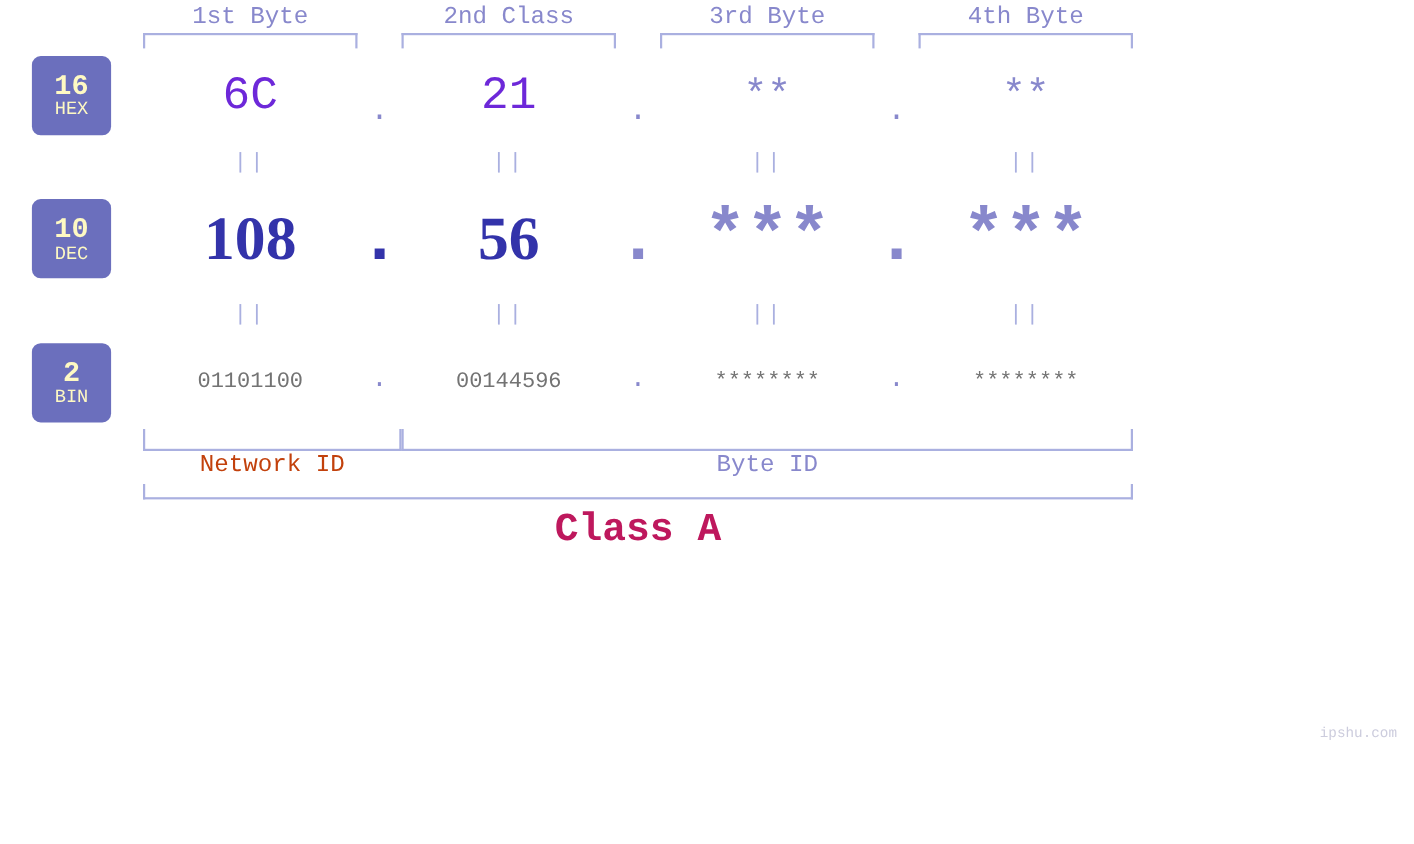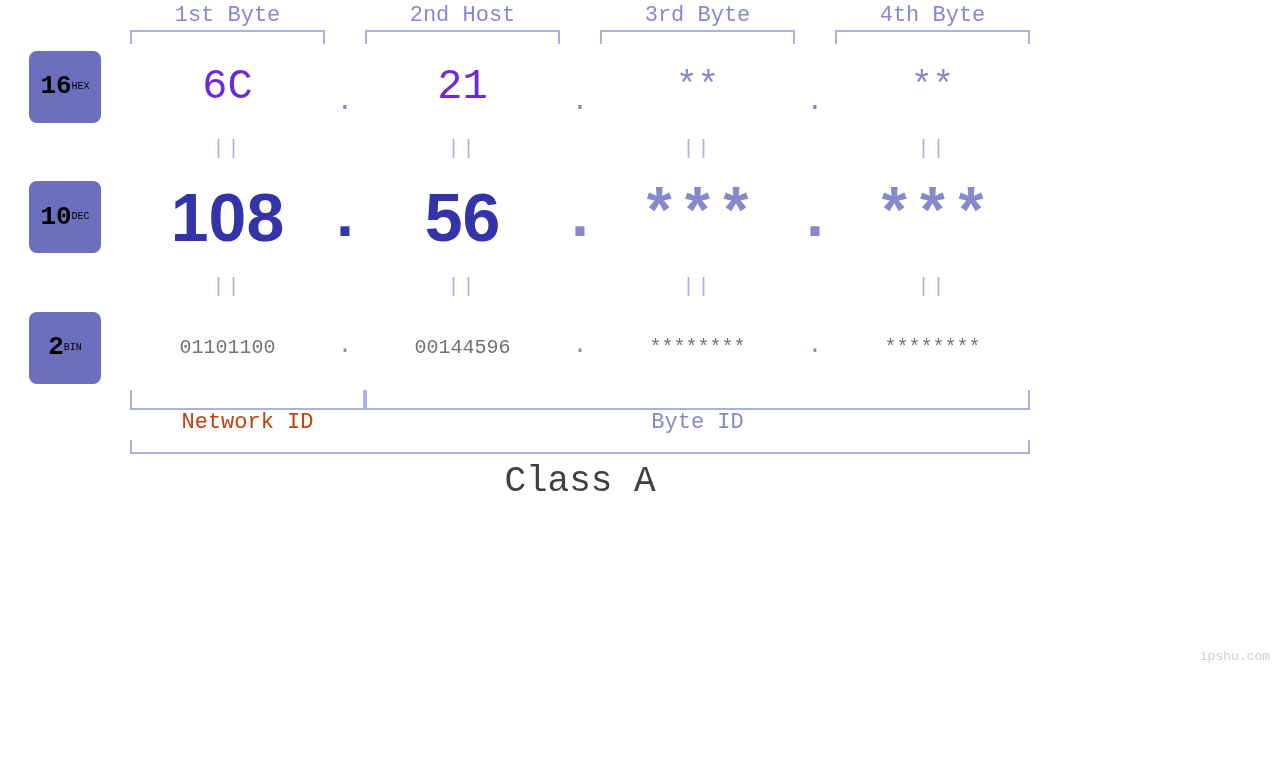--- a/index.html
+++ b/index.html
@@ -94,23 +94,23 @@
       font-size: 20px;
       font-family: 'Courier New', Courier, monospace;
       letter-spacing: 3px;
     }
 
     .g-val-dec {
       display: flex;
       align-items: center;
       justify-content: center;
       color: #3333aa;
-      font-size: 68px;
-      font-weight: bold;
-      font-family: Liberation Sans, sans-serif;
+      font-size: 56px;
+      font-weight: bold;
+      font-family: Liberation Serif, serif;
     }
 
     .g-val-dec-masked {
       display: flex;
       align-items: center;
       justify-content: center;
       color: #8888cc;
       font-size: 64px;
       font-weight: bold;
       font-family: 'Courier New', Courier, monospace;
@@ -155,39 +155,39 @@
     }
 
     .g-badge {
       display: flex;
       align-items: center;
       justify-content: center;
     }
 
     .badge-inner {
       background: #6b6fbd;
-      color: #000000;
+      color: #fef9c3;
       border-radius: 8px;
       width: 72px;
       height: 72px;
       display: flex;
-      flex-direction: row;
+      flex-direction: column;
       align-items: center;
       justify-content: center;
       font-family: 'Courier New', Courier, monospace;
     }
 
     .badge-n {
       font-size: 26px;
       font-weight: bold;
       line-height: 1.1;
     }
 
     .badge-l {
-      font-size: 10px;
+      font-size: 17px;
       line-height: 1;
     }
 
     .g-bottom-bracket-net {
       border-bottom: 2px solid #aab0e0;
       border-left: 2px solid #aab0e0;
       border-right: 2px solid #aab0e0;
       grid-column: 2 / 4;
     }
 
@@ -222,47 +222,48 @@
       border-bottom: 2px solid #aab0e0;
       border-left: 2px solid #aab0e0;
       border-right: 2px solid #aab0e0;
       grid-column: 2 / 9;
     }
 
     .g-class-a {
       display: flex;
       align-items: center;
       justify-content: center;
-      color: #404040;
+      color: #be185d;
       font-size: 36px;
       font-family: 'Courier New', Courier, monospace;
       grid-column: 2 / 9;
       border-top: none;
+      font-weight: bold;
     }
 
     .g-watermark {
       position: absolute;
-      bottom: 30px;
+      bottom: 20px;
       right: 15px;
       color: #ccccdd;
       font-size: 13px;
       font-family: 'Courier New', Courier, monospace;
     }
   </style>
 </head>
 <body>
 
 <div class="main-grid" style="position:relative;">
 
   <div class="layout">
 
     <div></div>
     <div class="g-header">1st Byte</div>
     <div></div>
-    <div class="g-header">2nd Host</div>
+    <div class="g-header">2nd Class</div>
     <div></div>
     <div class="g-header">3rd Byte</div>
     <div></div>
     <div class="g-header">4th Byte</div>
     <div></div>
 
     <div></div>
     <div class="g-bracket"></div>
     <div></div>
     <div class="g-bracket"></div>

